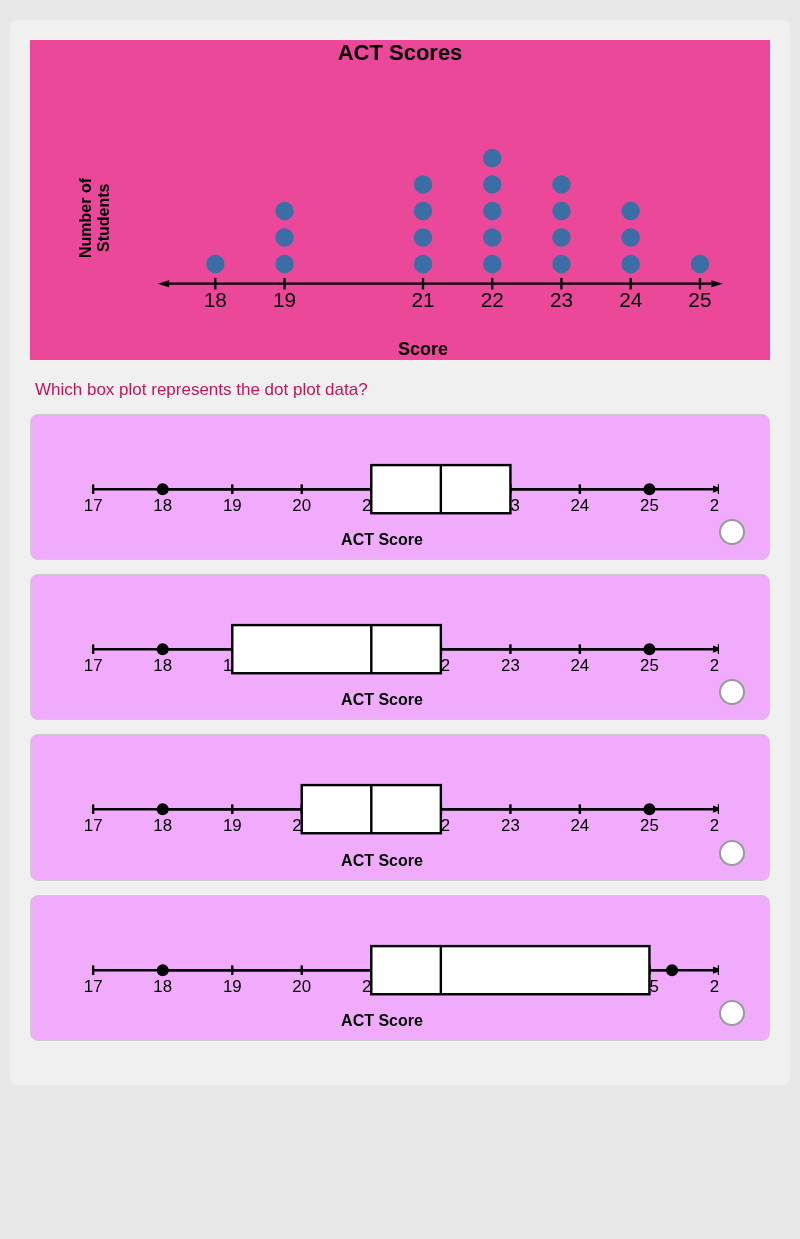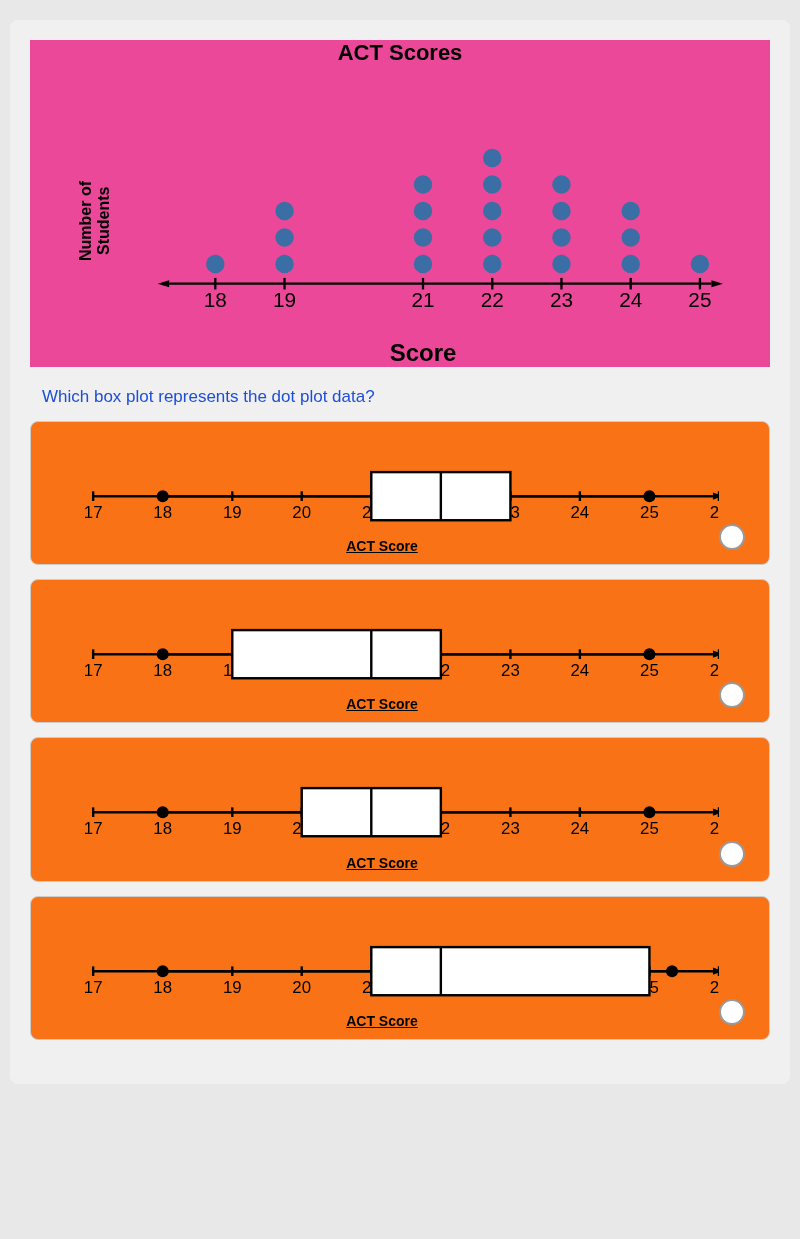--- a/index.html
+++ b/index.html
@@ -55,36 +55,36 @@
       flex: 1;
       max-width: 600px;
     }
 
     .dot-plot-svg-container {
       width: 100%;
     }
 
     .x-axis-label {
       text-align: center;
-      font-size: 24px;
+      font-size: 18px;
       font-weight: bold;
       margin-top: 5px;
       color: #000;
     }
 
     
     .question-text {
       font-size: 17px;
-      margin: 18px 0 14px 12px;
-      color: #1d4ed8;
+      margin: 18px 0 14px 5px;
+      color: #be185d;
     }
 
     
     .answer-option {
-      background: #f97316;
+      background: #f0abfc;
       border: 1px solid #ccc;
       border-radius: 8px;
       margin-bottom: 14px;
       padding: 14px 14px 10px 14px;
       display: flex;
       flex-direction: row;
       align-items: center;
       cursor: pointer;
     }
 
@@ -99,25 +99,24 @@
       align-self: flex-end;
       margin-bottom: 4px;
     }
 
     .box-plot-container {
       flex: 1;
     }
 
     .box-plot-x-label {
       text-align: center;
-      font-size: 14px;
+      font-size: 16px;
       font-weight: bold;
       margin-top: 2px;
       color: #000;
-      text-decoration: underline;
     }
   </style>
 </head>
 <body>
 
 <div class="page-container">
 
   <div class="dot-plot-section">
     <div class="dot-plot-title">ACT Scores</div>
     <div class="dot-plot-wrapper">

